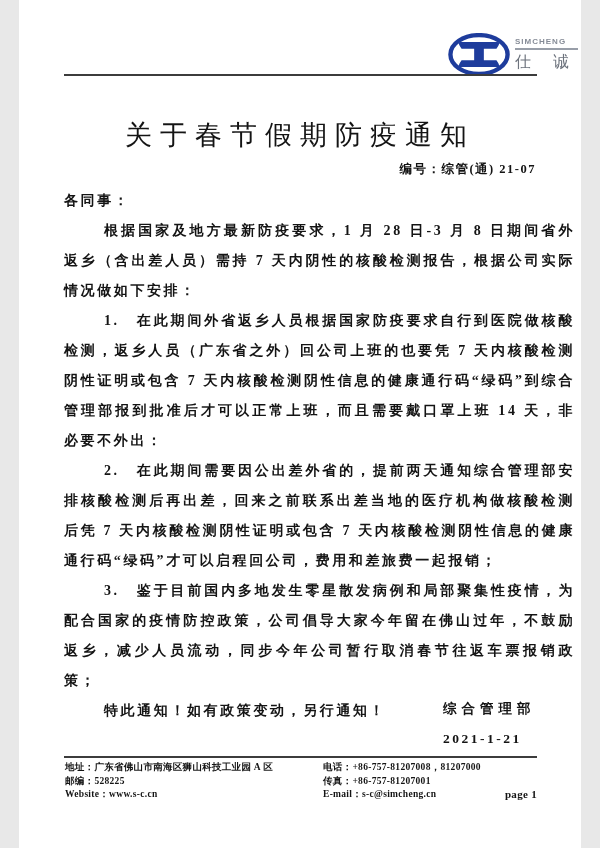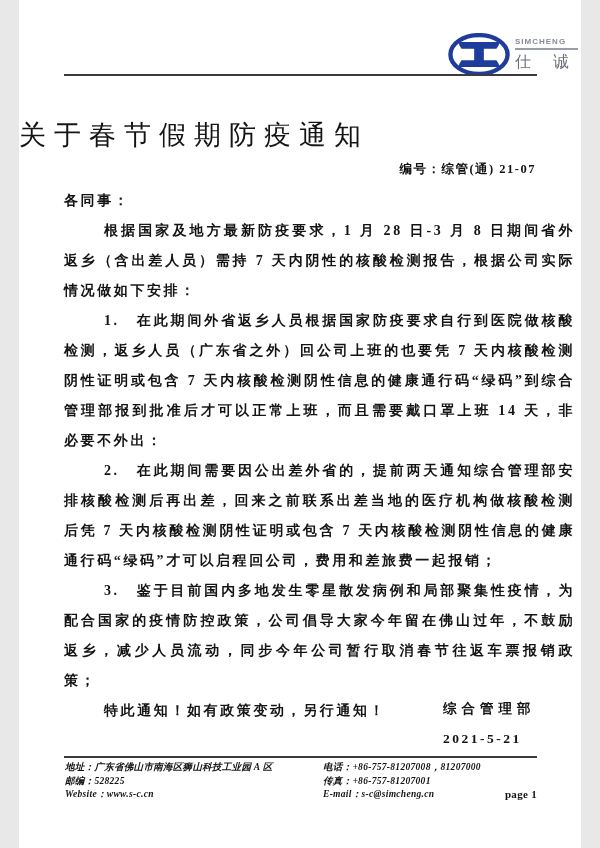--- a/index.html
+++ b/index.html
@@ -13,21 +13,21 @@
   .logo-text{padding-top:4px;}
   .brand-en{
     font-family:"Liberation Sans","DejaVu Sans",sans-serif;
     font-size:8px;font-weight:bold;color:#868c97;letter-spacing:1px;
     border-bottom:2px solid #989ea8;padding-bottom:2px;white-space:nowrap;
   }
   .brand-cn{font-size:16px;font-weight:normal;color:#6d737d;letter-spacing:9px;margin-top:2px;white-space:nowrap;}
   .header-rule{position:absolute;top:74px;left:45px;right:44px;border-top:2px solid #3c3c3c;}
   
   .title{
-    position:absolute;top:117px;left:0;width:100%;margin:0;text-align:left;
+    position:absolute;top:117px;left:0;width:100%;margin:0;text-align:center;
     font-size:27px;font-weight:500;letter-spacing:8px;white-space:nowrap;
   }
   .doc-number{position:absolute;top:161px;right:45px;font-size:12.5px;font-weight:bold;letter-spacing:1.5px;white-space:nowrap;}
   
   .body{
     position:absolute;top:186px;left:45px;width:511px;
     font-size:14px;font-weight:bold;line-height:30px;letter-spacing:2.6px;
     text-align:justify;text-justify:inter-character;
   }
   .body p{margin:0;text-indent:40px;}
@@ -37,21 +37,21 @@
   .sig-dept{letter-spacing:5px;white-space:nowrap;}
   .sig-date{margin-top:13px;letter-spacing:2.5px;white-space:nowrap;}
   
   .footer-rule{position:absolute;top:756px;left:45px;right:44px;border-top:2px solid #3c3c3c;}
   .footer{
     position:absolute;top:761px;left:46px;right:44px;display:flex;
     font-size:9.5px;font-weight:bold;line-height:13.5px;letter-spacing:0.3px;
   }
   .f-left{width:258px;}
   .f-right{flex:1;}
-  .f-line{white-space:nowrap;font-style:italic;}
+  .f-line{white-space:nowrap;}
   .f-page{align-self:flex-end;font-size:11px;font-weight:bold;white-space:nowrap;}
 </style>
 </head>
 <body>
 
 <div class="sheet">
 
   <div class="logo-wrap">
     <svg class="logo-mark" viewBox="0 0 64 44" xmlns="http://www.w3.org/2000/svg">
       <ellipse cx="32" cy="22" rx="29.5" ry="20" fill="none" stroke="#1e3c9c" stroke-width="4.5"></ellipse>
@@ -72,21 +72,21 @@
     <p class="salutation">各同事：</p>
     <p>根据国家及地方最新防疫要求，1 月 28 日-3 月 8 日期间省外返乡（含出差人员）需持 7 天内阴性的核酸检测报告，根据公司实际情况做如下安排：</p>
     <p>1.　在此期间外省返乡人员根据国家防疫要求自行到医院做核酸检测，返乡人员（广东省之外）回公司上班的也要凭 7 天内核酸检测阴性证明或包含 7 天内核酸检测阴性信息的健康通行码“绿码”到综合管理部报到批准后才可以正常上班，而且需要戴口罩上班 14 天，非必要不外出：</p>
     <p>2.　在此期间需要因公出差外省的，提前两天通知综合管理部安排核酸检测后再出差，回来之前联系出差当地的医疗机构做核酸检测后凭 7 天内核酸检测阴性证明或包含 7 天内核酸检测阴性信息的健康通行码“绿码”才可以启程回公司，费用和差旅费一起报销；</p>
     <p>3.　鉴于目前国内多地发生零星散发病例和局部聚集性疫情，为配合国家的疫情防控政策，公司倡导大家今年留在佛山过年，不鼓励返乡，减少人员流动，同步今年公司暂行取消春节往返车票报销政策；</p>
     <p>特此通知！如有政策变动，另行通知！</p>
   </div>
 
   <div class="signature">
     <div class="sig-dept">综合管理部</div>
-    <div class="sig-date">2021-5-21</div>
+    <div class="sig-date">2021-1-21</div>
   </div>
 
   <div class="footer-rule"></div>
   <div class="footer">
     <div class="f-left">
       <div class="f-line">地址：广东省佛山市南海区狮山科技工业园 A 区</div>
       <div class="f-line">邮编：528225</div>
       <div class="f-line">Website：www.s-c.cn</div>
     </div>
     <div class="f-right">

